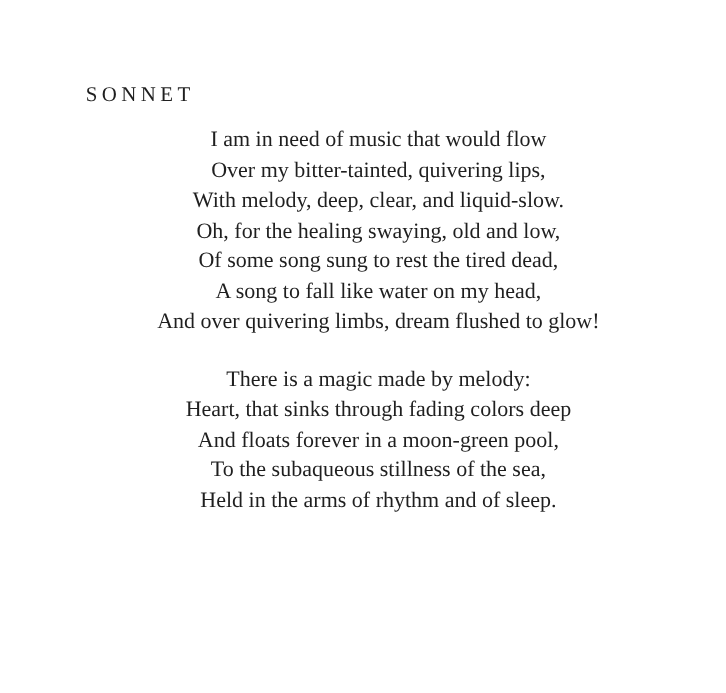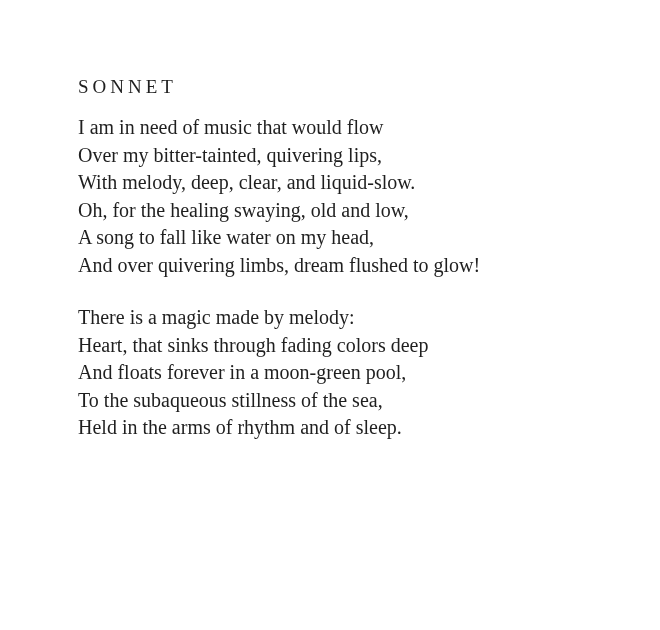--- a/index.html
+++ b/index.html
@@ -24,20 +24,21 @@
   .poem-title {
     font-size: 19px;
     font-weight: 400;
     letter-spacing: 4px;
     margin: 0 0 16px 0;
     line-height: 22px;
   }
   .stanza {
     margin: 0;
     padding: 0;
+    text-align: center;
   }
   .stanza + .stanza {
     margin-top: 25px;
   }
   .line {
     margin: 0;
     padding: 0;
     font-size: 20px;
     line-height: 27.5px;
     white-space: pre;
@@ -49,20 +50,21 @@
 
 <div class="page">
 
   <h1 class="poem-title">SONNET</h1>
 
   <div class="stanza">
     <p class="line">I am in need of music that would flow</p>
     <p class="line">Over my bitter-tainted, quivering lips,</p>
     <p class="line">With melody, deep, clear, and liquid-slow.</p>
     <p class="line">Oh, for the healing swaying, old and low,</p>
+    <p class="line">Of some song sung to rest the tired dead,</p>
     <p class="line">A song to fall like water on my head,</p>
     <p class="line">And over quivering limbs, dream flushed to glow!</p>
   </div>
 
   <div class="stanza">
     <p class="line">There is a magic made by melody:</p>
     <p class="line">Heart, that sinks through fading colors deep</p>
     <p class="line">And floats forever in a moon-green pool,</p>
     <p class="line">To the subaqueous stillness of the sea,</p>
     <p class="line">Held in the arms of rhythm and of sleep.</p>

